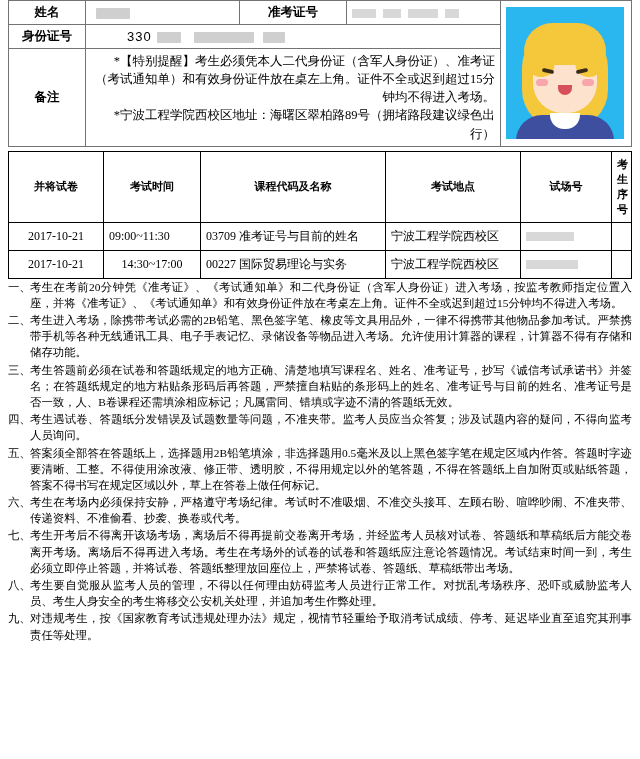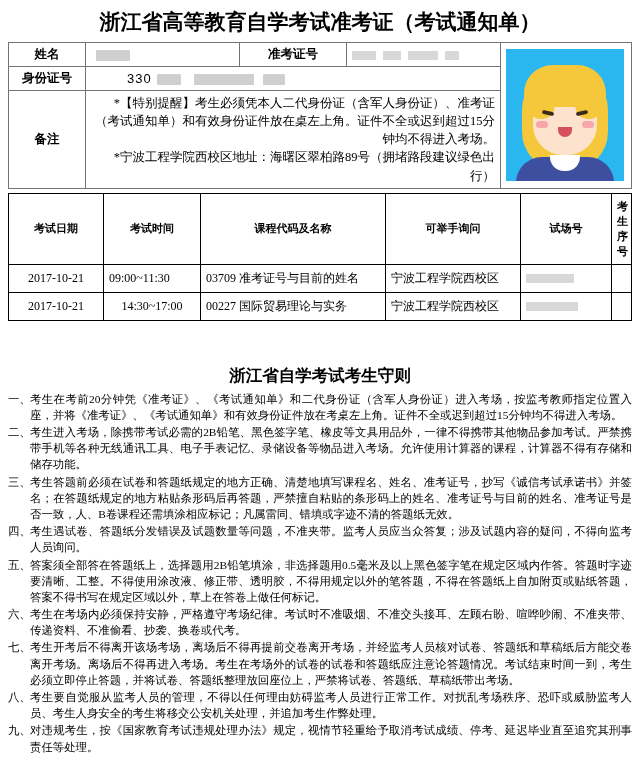--- a/index.html
+++ b/index.html
@@ -222,21 +222,20 @@
   }
   .rule .txt {
     flex: 1 1 auto;
   }
 </style>
 </head>
 <body>
 
 <div class="page">
 
-  <div class="doc-title">浙江省高等教育自学考试准考证（考试通知单）</div>
 
   <table class="info">
     <tbody>
         <tr>
       <td class="lbl">姓名</td>
       <td>
         <span class="scribble"> </span>
         <span class="redact" style="width:34px"></span>
       </td>
       <td class="lbl-wide" style="width:96px">准考证号</td>
@@ -278,24 +277,24 @@
         <div>*【特别提醒】考生必须凭本人二代身份证（含军人身份证）、准考证（考试通知单）和有效身份证件放在桌左上角。证件不全或迟到超过15分钟均不得进入考场。</div>
         <div>*宁波工程学院西校区地址：海曙区翠柏路89号（拥堵路段建议绿色出行）</div>
       </td>
     </tr>
   </tbody>
     </table>
 
   <table class="exam">
     <tbody>
         <tr>
-      <th style="width:84px">考试日期</th>
+      <th style="width:84px">并将试卷</th>
       <th style="width:86px">考试时间</th>
       <th style="width:174px">课程代码及名称</th>
-      <th style="width:124px">可举手询问</th>
+      <th style="width:124px">考试地点</th>
       <th style="width:80px">试场号</th>
       <th>考生序号</th>
     </tr>
     <tr>
       <td style="text-align:center">2017-10-21</td>
       <td style="">09:00~11:30</td>
       <td>
         <span class="c-code">03709</span>
         <span>准考证号与目前的姓名</span>
       </td>
@@ -314,21 +313,20 @@
       </td>
       <td>宁波工程学院西校区</td>
       <td>
         <span class="redact2" style="width:52px"></span>
       </td>
       <td></td>
     </tr>
   </tbody>
     </table>
 
-  <div class="rules-title">浙江省自学考试考生守则</div>
 
   <div class="rules">
     <div class="rule">
       <div class="num">一、</div>
       <div class="txt">考生在考前20分钟凭《准考证》、《考试通知单》和二代身份证（含军人身份证）进入考场，按监考教师指定位置入座，并将《准考证》、《考试通知单》和有效身份证件放在考桌左上角。证件不全或迟到超过15分钟均不得进入考场。</div>
     </div>
     <div class="rule">
       <div class="num">二、</div>
       <div class="txt">考生进入考场，除携带考试必需的2B铅笔、黑色签字笔、橡皮等文具用品外，一律不得携带其他物品参加考试。严禁携带手机等各种无线通讯工具、电子手表记忆、录储设备等物品进入考场。允许使用计算器的课程，计算器不得有存储和储存功能。</div>
     </div>

